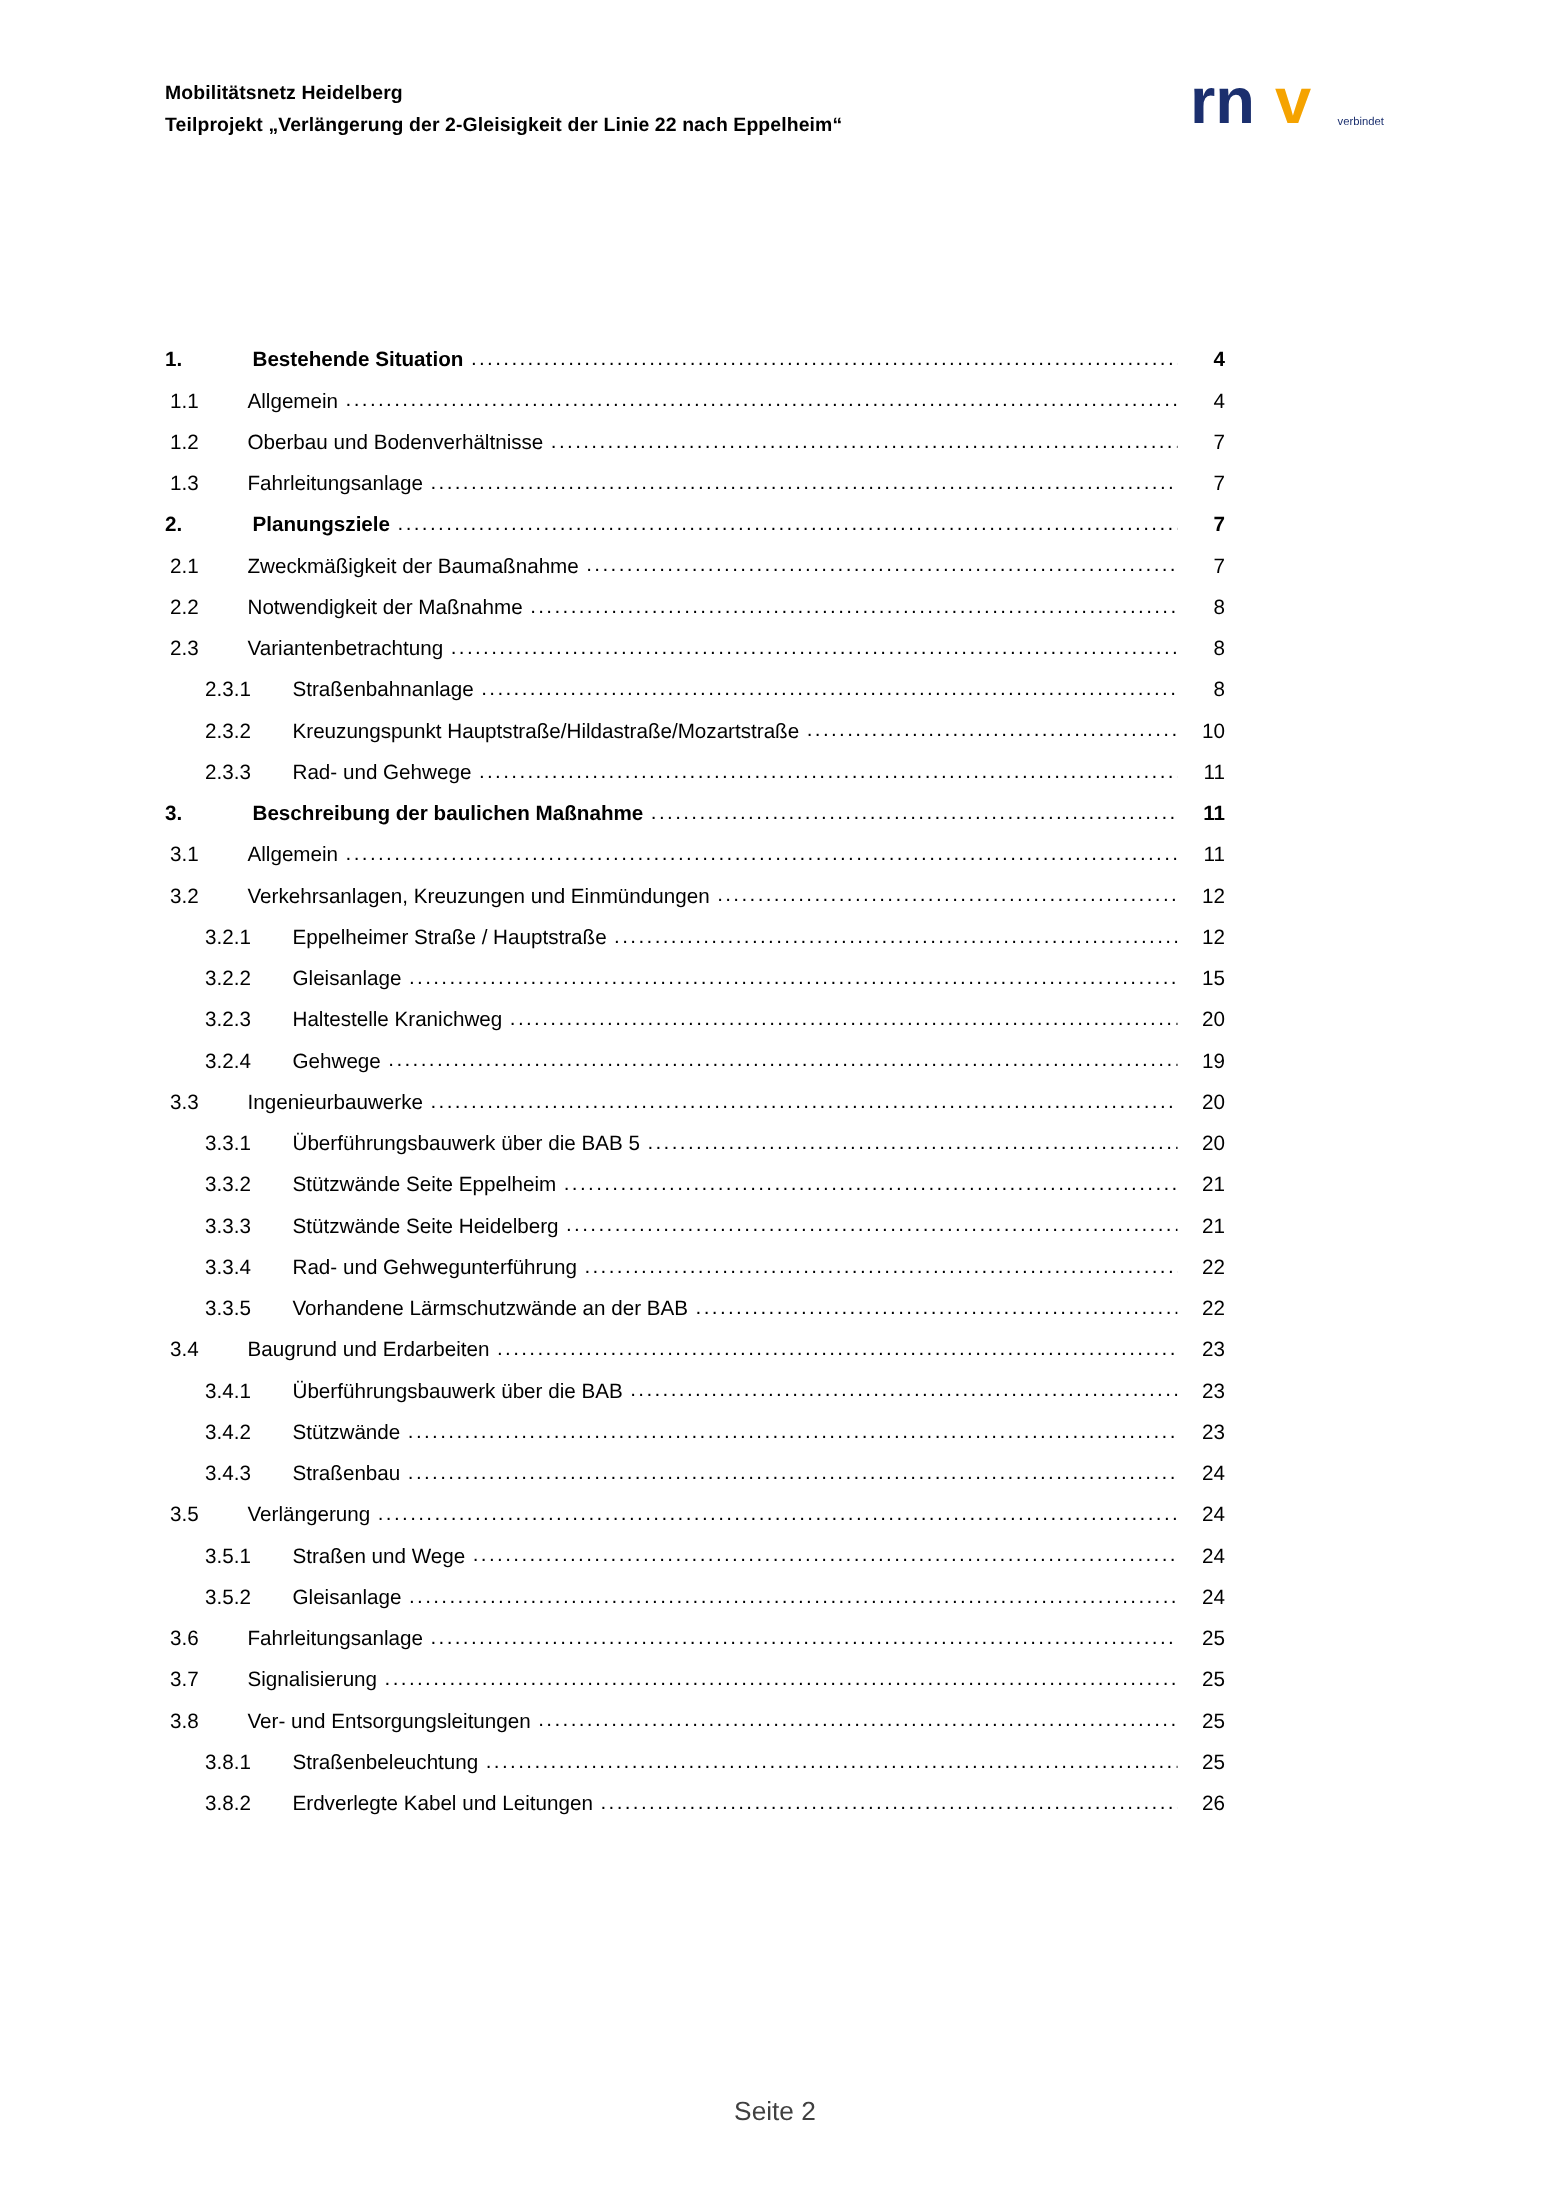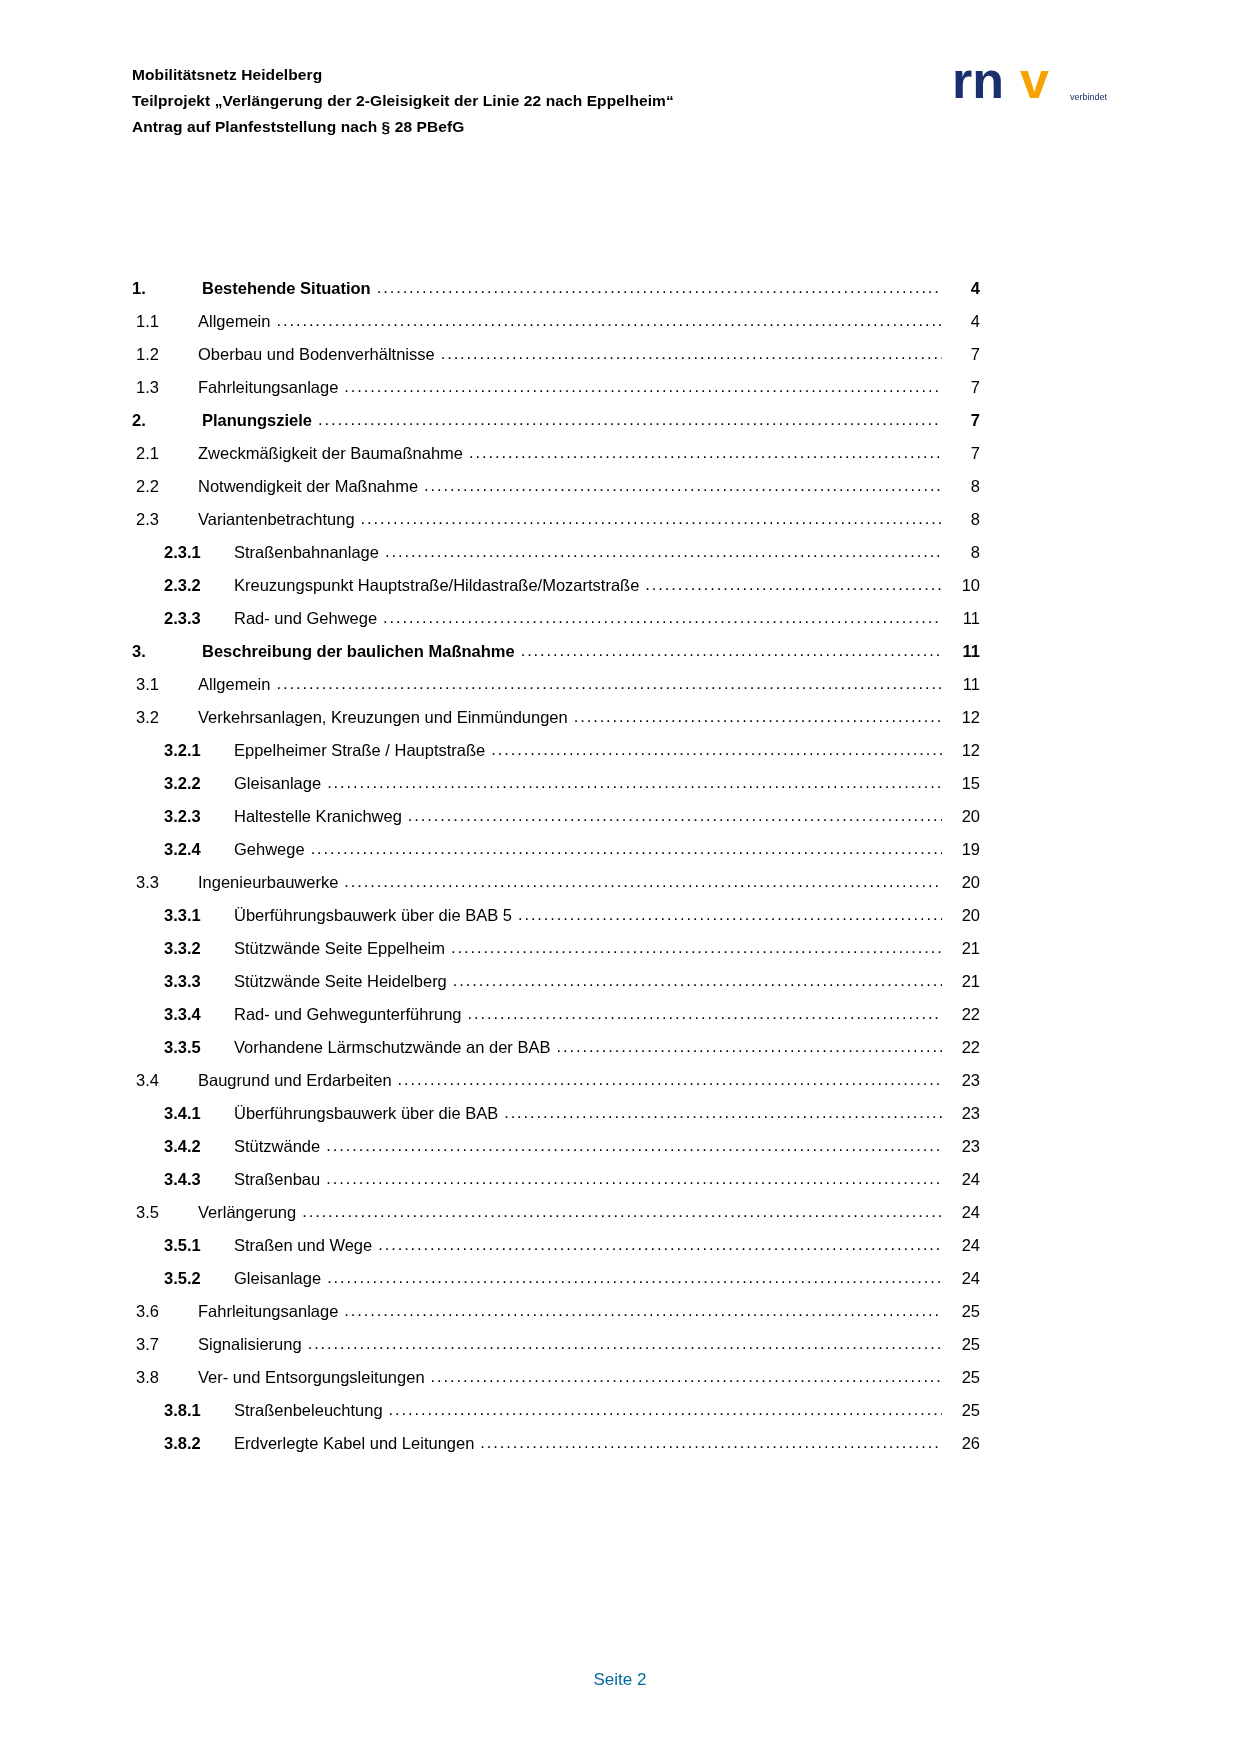--- a/index.html
+++ b/index.html
@@ -67,21 +67,21 @@
     white-space: nowrap;
   }
   .toc-row.lvl1 {
     font-weight: bold;
   }
   .toc-num {
     flex: 0 0 auto;
   }
   .toc-row.lvl1 .toc-num { width: 70px; }
   .toc-row.lvl2 .toc-num { width: 62px; margin-left: 4px; }
-  .toc-row.lvl3 .toc-num { width: 70px; margin-left: 32px; font-weight: bold; }
+  .toc-row.lvl3 .toc-num { width: 70px; margin-left: 32px; }
 
   .toc-title {
     flex: 0 0 auto;
     padding-right: 4px;
   }
   .toc-dots {
     flex: 1 1 auto;
     overflow: hidden;
     white-space: nowrap;
     font-weight: normal;
@@ -94,38 +94,37 @@
   .toc-page {
     flex: 0 0 auto;
     width: 30px;
     text-align: right;
     padding-left: 6px;
   }
 
   
   .footer {
     position: absolute;
-    bottom: 64px;
+    bottom: 52px;
     left: 0;
     width: 100%;
     text-align: center;
-    font-size: 17px;
-    color: #0369a1;
+    font-size: 21px;
+    color: #404040;
   }
 </style>
 </head>
 <body>
 
 <div class="page">
 
   <div class="header">
     <div class="header-lines">
       <div class="header-line">Mobilitätsnetz Heidelberg</div>
       <div class="header-line">Teilprojekt „Verlängerung der 2-Gleisigkeit der Linie 22 nach Eppelheim“</div>
-      <div class="header-line">Antrag auf Planfeststellung nach § 28 PBefG</div>
     </div>
 
     <div class="logo">
       <svg viewBox="0 0 160 70" width="160" height="70" aria-hidden="true">
         <text x="0" y="46" font-family="Liberation Sans, sans-serif" font-size="52" font-weight="bold" fill="#1b2f6e">rn</text>
         <text x="68" y="46" font-family="Liberation Sans, sans-serif" font-size="52" font-weight="bold" fill="#f5a300">v</text>
         <text x="118" y="48" font-family="Liberation Sans, sans-serif" font-size="9" fill="#1b2f6e">verbindet</text>
       </svg>
     </div>
   </div>

